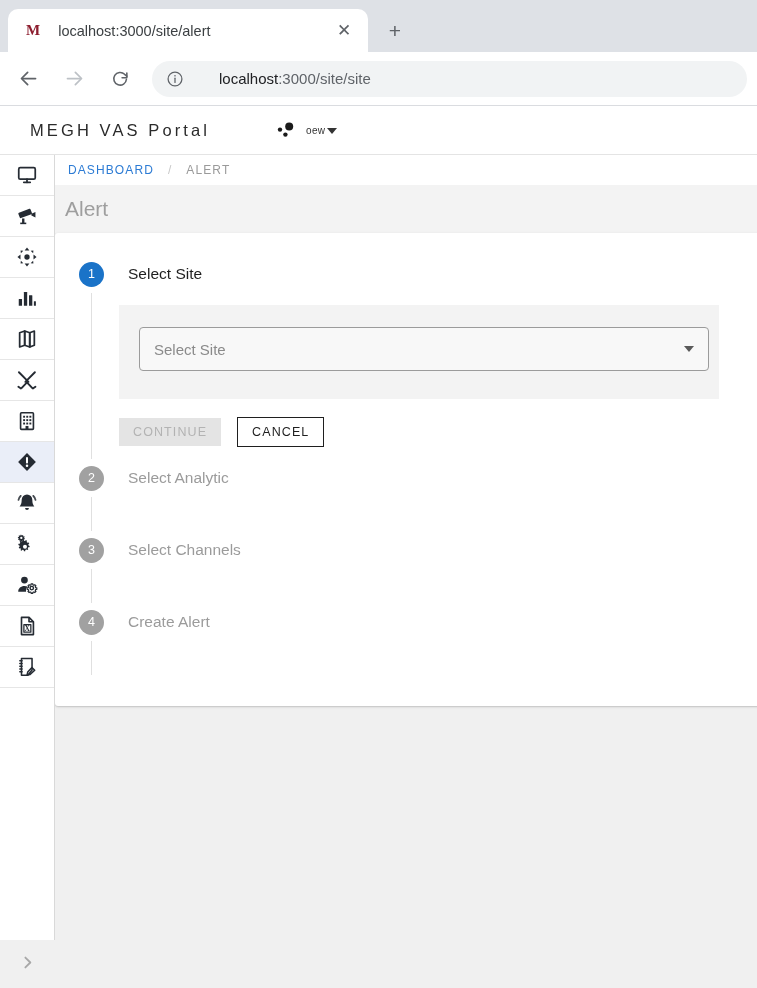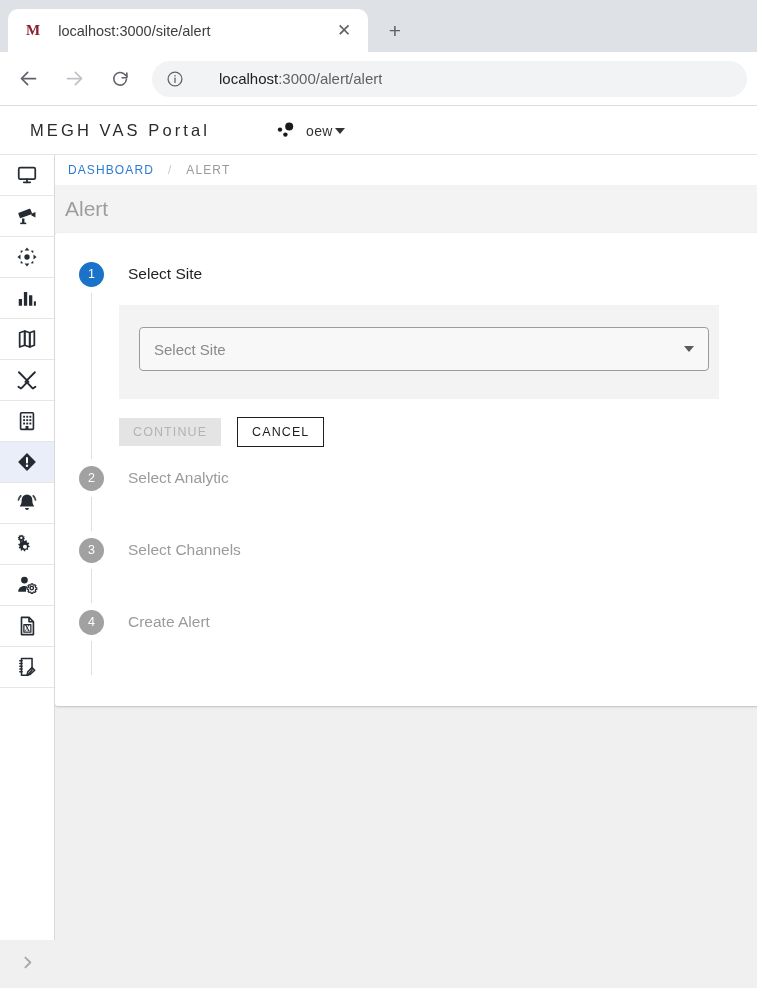--- a/index.html
+++ b/index.html
@@ -135,21 +135,21 @@
     font-family: "Liberation Sans", sans-serif;
   }
   .user-menu {
     display: flex;
     align-items: center;
     margin-left: 60px;
     padding: 4px 6px;
   }
   .user-avatar { margin-right: 10px; display:flex; }
   .user-name {
-    font-size: 14px;
+    font-size: 10px;
     color: #333;
     letter-spacing: 0.3px;
     margin-right: 2px;
   }
   .caret {
     width: 0; height: 0;
     border-left: 5px solid transparent;
     border-right: 5px solid transparent;
     border-top: 6px solid #333;
   }
@@ -351,21 +351,21 @@
         </svg>
     </div>
     <div class="omnibox">
       <span class="info-icon">
         <svg width="18" height="18" viewBox="0 0 24 24" fill="none" stroke="currentColor" stroke-width="1.7">
             <circle cx="12" cy="12" r="9.2"></circle>
             <line x1="12" y1="11" x2="12" y2="16.5" stroke-linecap="round"></line>
             <circle cx="12" cy="7.8" r="1.05" fill="currentColor" stroke="none"></circle>
           </svg>
       </span>
-      <span class="url"><span class="host">localhost</span><span>:3000/alert/alert</span></span>
+      <span class="url"><span class="host">localhost</span><span>:3000/site/site</span></span>
     </div>
   </div>
 
   <div class="app">
 
     <div class="appbar">
       <div class="brand">MEGH VAS Portal</div>
       <div class="user-menu">
         <span class="user-avatar">
           <svg width="20" height="17" viewBox="0 0 20 17">

